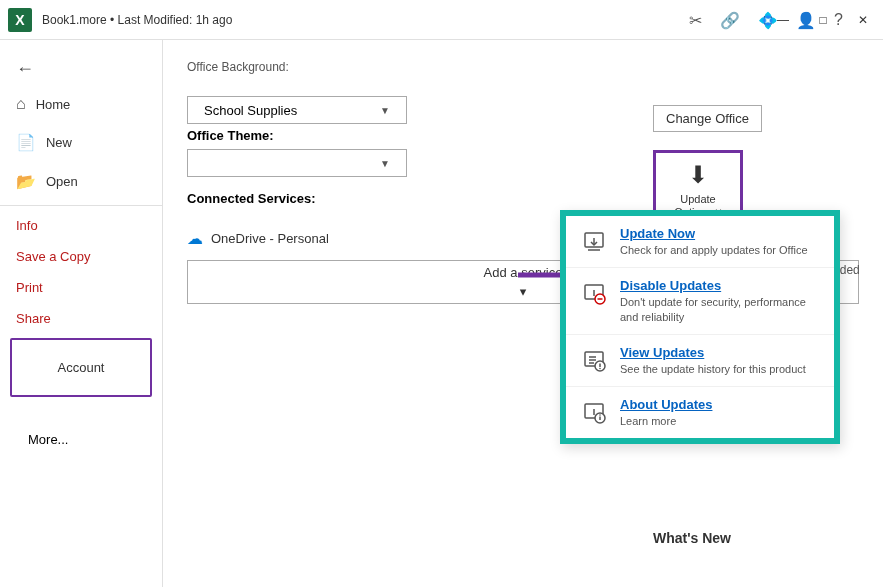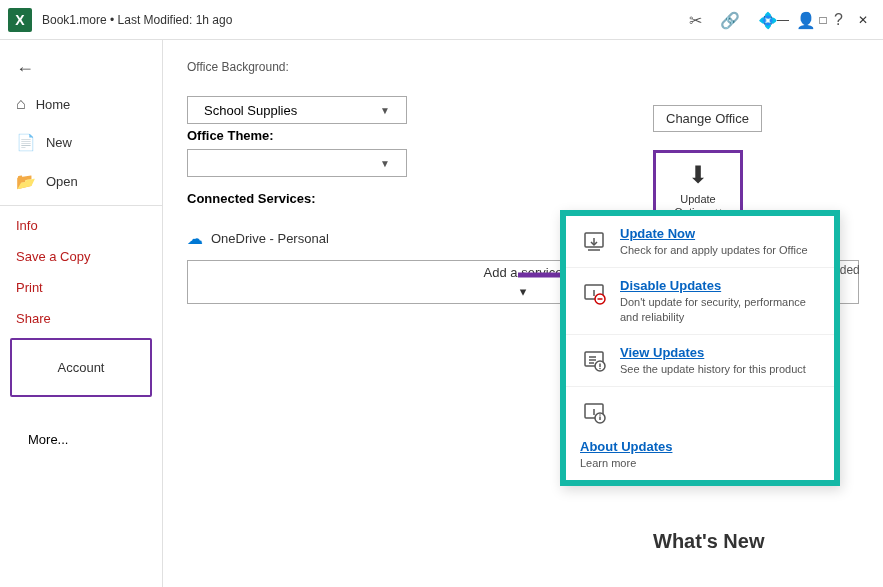--- a/index.html
+++ b/index.html
@@ -258,21 +258,21 @@
       z-index: 20;
     }
     .menu-item {
       display: flex;
       align-items: flex-start;
       padding: 10px 14px;
       cursor: pointer;
       gap: 12px;
       border-bottom: 1px solid #f0f0f0;
     }
-    .menu-item:last-child { border-bottom: none; flex-direction: column; }
+    .menu-item:last-child { border-bottom: none; }
     .menu-item-icon {
       width: 28px;
       height: 28px;
       flex-shrink: 0;
       display: flex;
       align-items: center;
       justify-content: center;
       font-size: 18px;
       color: #444;
       margin-top: 2px;
@@ -421,21 +421,21 @@
       </div>
     </div>
 
     <div style="position:absolute; left:490px; top:65px;">
       <div class="manage-row">
         <button class="manage-btn">Change Office</button>
       </div>
     </div>
 
     <div style="position:absolute; left:490px; top:490px;">
-      <div style="font-size:20px; font-weight:600; color:#333;">What's New</div>
+      <div style="font-size:14px; font-weight:600; color:#333;">What's New</div>
     </div>
 
   </div>
 </div>
 
 <div class="dropdown-menu">
   <div class="menu-item">
     <div class="menu-item-icon">
       <svg width="24" height="24" viewBox="0 0 24 24" fill="none" xmlns="http://www.w3.org/2000/svg">
         <rect x="3" y="3" width="18" height="14" rx="1" stroke="#555" stroke-width="1.5" fill="none"></rect>

